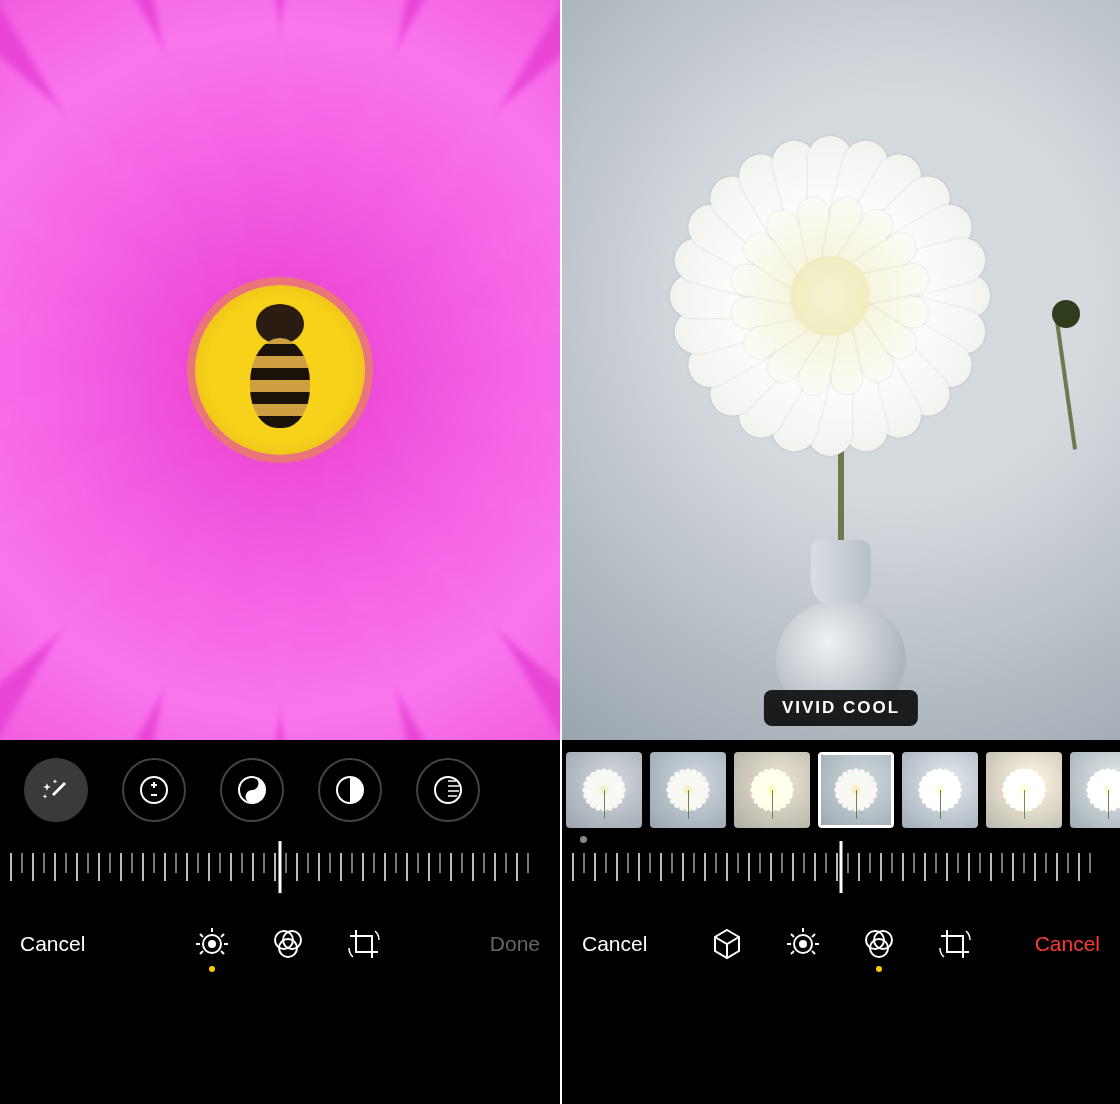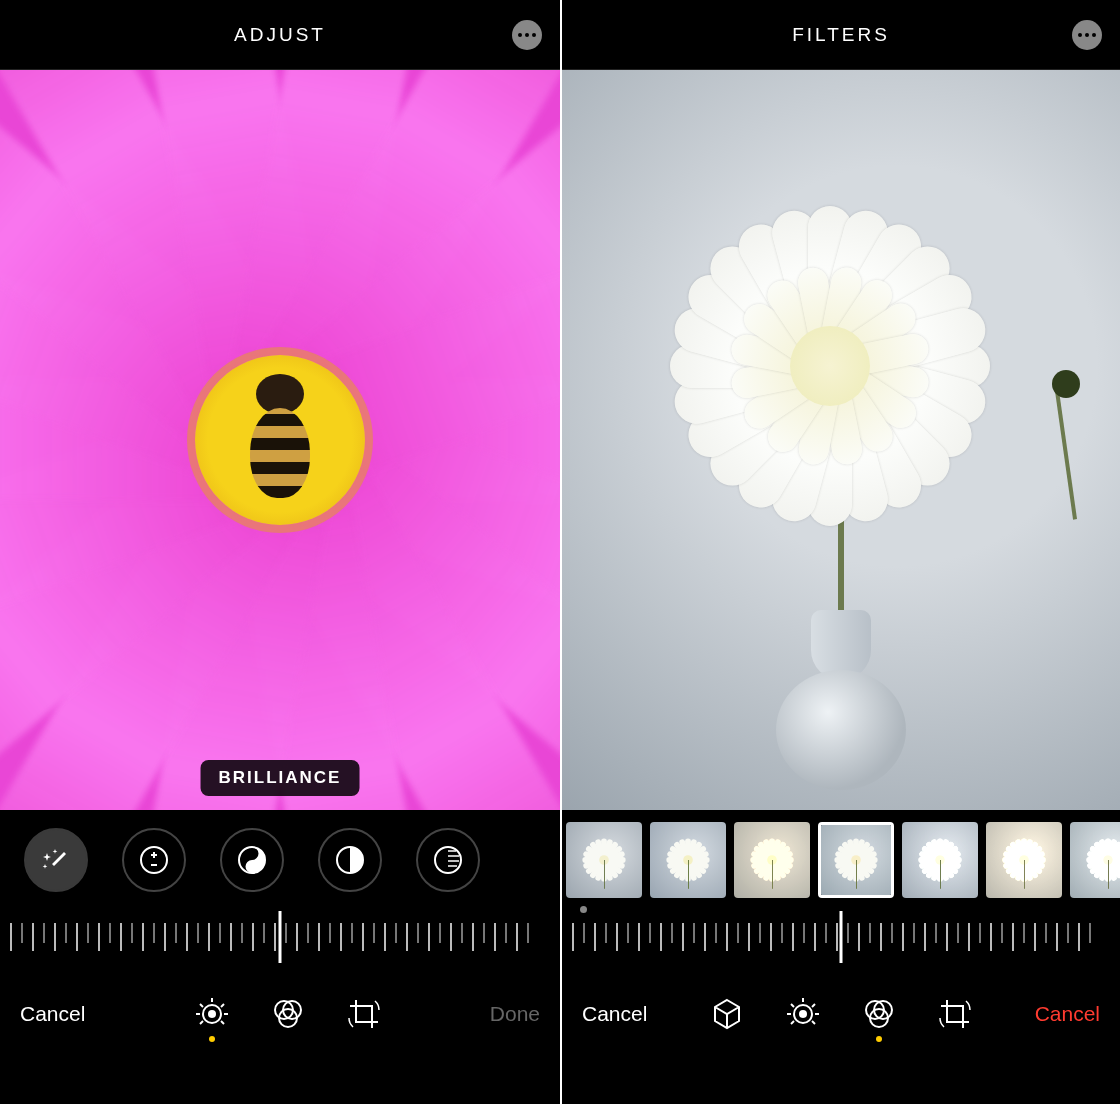--- a/index.html
+++ b/index.html
@@ -49,28 +49,20 @@
   .txt-btn.red { color:#ff3b30; }
   .mode-icons { display:flex; gap:40px; align-items:center; }
   .mode-icon { width:36px; height:36px; color:#fff; cursor:pointer; position:relative; }
   .mode-icon svg { width:36px; height:36px; }
   .mode-dot { position:absolute; bottom:-10px; left:50%; transform:translateX(-50%); width:6px; height:6px; border-radius:50%; background:#ffcc00; }
 </style>
 </head>
 <body>
 
 <div class="phone">
-  <div class="topbar">
-    <div class="topbar-title">ADJUST</div>
-    <div class="more-btn">
-        <span></span>
-        <span></span>
-        <span></span>
-      </div>
-  </div>
   <div class="canvas pink">
 
     <div class="petal" style="transform:translateY(-50%) rotate(0deg)"></div>
     <div class="petal" style="transform:translateY(-50%) rotate(20deg)"></div>
     <div class="petal" style="transform:translateY(-50%) rotate(40deg)"></div>
     <div class="petal" style="transform:translateY(-50%) rotate(60deg)"></div>
     <div class="petal" style="transform:translateY(-50%) rotate(80deg)"></div>
     <div class="petal" style="transform:translateY(-50%) rotate(100deg)"></div>
     <div class="petal" style="transform:translateY(-50%) rotate(120deg)"></div>
     <div class="petal" style="transform:translateY(-50%) rotate(140deg)"></div>
@@ -82,21 +74,20 @@
     <div class="petal" style="transform:translateY(-50%) rotate(260deg)"></div>
     <div class="petal" style="transform:translateY(-50%) rotate(280deg)"></div>
     <div class="petal" style="transform:translateY(-50%) rotate(300deg)"></div>
     <div class="petal" style="transform:translateY(-50%) rotate(320deg)"></div>
     <div class="petal" style="transform:translateY(-50%) rotate(340deg)"></div>
     <div class="center-disc"></div>
     <div class="bee">
         <div class="bee-head"></div>
         <div class="bee-body"></div>
       </div>
-    <div class="badge">BRILLIANCE</div>
   </div>
   <div class="tool-row">
     <div class="tool active">
       <svg viewBox="0 0 32 32">
           <path fill="#fff" d="M12 20l12-12 2 2-12 12zM7 9l1 3 3 1-3 1-1 3-1-3-3-1 3-1zM5 20l.6 1.8 1.8.6-1.8.6L5 24.8l-.6-1.8L2.6 22.4l1.8-.6zM15 5l.6 1.8 1.8.6-1.8.6L15 9.8l-.6-1.8-1.8-.6 1.8-.6z"></path>
         </svg>
     </div>
     <div class="tool">
       <svg viewBox="0 0 32 32">
           <circle cx="16" cy="16" r="13" stroke="#fff" stroke-width="2" fill="none"></circle>
@@ -207,28 +198,20 @@
             <path stroke="#fff" stroke-width="2" fill="none" d="M10 4v22h22M26 32V10H4"></path>
             <path stroke="#fff" stroke-width="1.5" fill="none" d="M29 5a12 12 0 014 9M7 31a12 12 0 01-4-9"></path>
           </svg>
       </div>
     </div>
     <div class="txt-btn dim">Done</div>
   </div>
 </div>
 
 <div class="phone">
-  <div class="topbar">
-    <div class="topbar-title">FILTERS</div>
-    <div class="more-btn">
-        <span></span>
-        <span></span>
-        <span></span>
-      </div>
-  </div>
   <div class="canvas grey">
     <div class="stem"></div>
     <div class="bud-stem"></div>
     <div class="bud"></div>
     <div class="vase">
         <div class="vase-top"></div>
         <div class="vase-ball"></div>
       </div>
     <div class="dahlia" id="big-dahlia">
       <div class="d-core"></div>
@@ -266,20 +249,21 @@
         <div class="d-petal inner" style="transform: translateY(-50%) rotate(168.5deg);"></div>
         <div class="d-petal inner" style="transform: translateY(-50%) rotate(191deg);"></div>
         <div class="d-petal inner" style="transform: translateY(-50%) rotate(213.5deg);"></div>
         <div class="d-petal inner" style="transform: translateY(-50%) rotate(236deg);"></div>
         <div class="d-petal inner" style="transform: translateY(-50%) rotate(258.5deg);"></div>
         <div class="d-petal inner" style="transform: translateY(-50%) rotate(281deg);"></div>
         <div class="d-petal inner" style="transform: translateY(-50%) rotate(303.5deg);"></div>
         <div class="d-petal inner" style="transform: translateY(-50%) rotate(326deg);"></div>
         <div class="d-petal inner" style="transform: translateY(-50%) rotate(348.5deg);"></div>
       </div>
+    <div class="badge">VIVID COOL</div>
   </div>
   <div class="filter-row" id="filter-row">
       <div class="filter-thumb">
         <div class="mini" style="background:radial-gradient(circle at 60% 40%,#d5dadf,#9aa4ad);">
           <div style="position:absolute;left:50%;top:50%;transform:translate(-50%,-50%);width:180px;height:180px;">
             <div style="position:absolute;width:90px;height:24px;left:50%;top:50%;transform-origin:0 50%;transform:translateY(-50%) rotate(0deg);background:#f8f9f4;border-radius:0 14px 14px 0;"></div>
             <div style="position:absolute;width:90px;height:24px;left:50%;top:50%;transform-origin:0 50%;transform:translateY(-50%) rotate(18deg);background:#f8f9f4;border-radius:0 14px 14px 0;"></div>
             <div style="position:absolute;width:90px;height:24px;left:50%;top:50%;transform-origin:0 50%;transform:translateY(-50%) rotate(36deg);background:#f8f9f4;border-radius:0 14px 14px 0;"></div>
             <div style="position:absolute;width:90px;height:24px;left:50%;top:50%;transform-origin:0 50%;transform:translateY(-50%) rotate(54deg);background:#f8f9f4;border-radius:0 14px 14px 0;"></div>
             <div style="position:absolute;width:90px;height:24px;left:50%;top:50%;transform-origin:0 50%;transform:translateY(-50%) rotate(72deg);background:#f8f9f4;border-radius:0 14px 14px 0;"></div>

